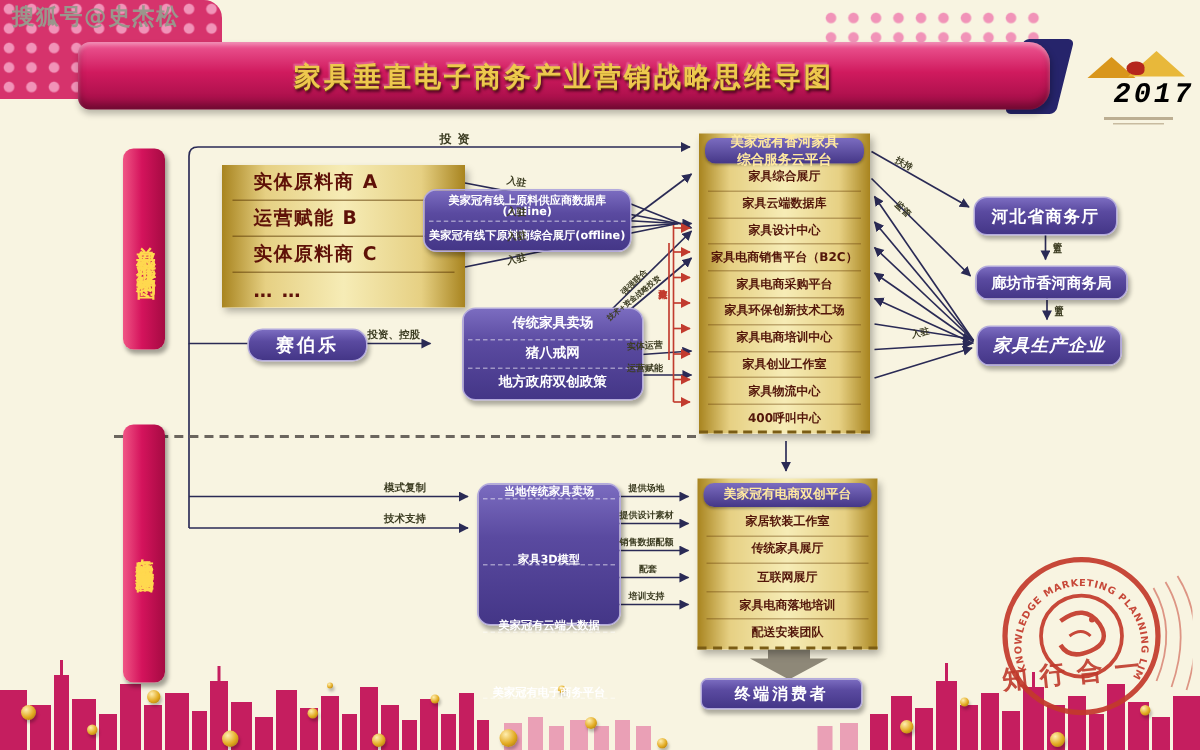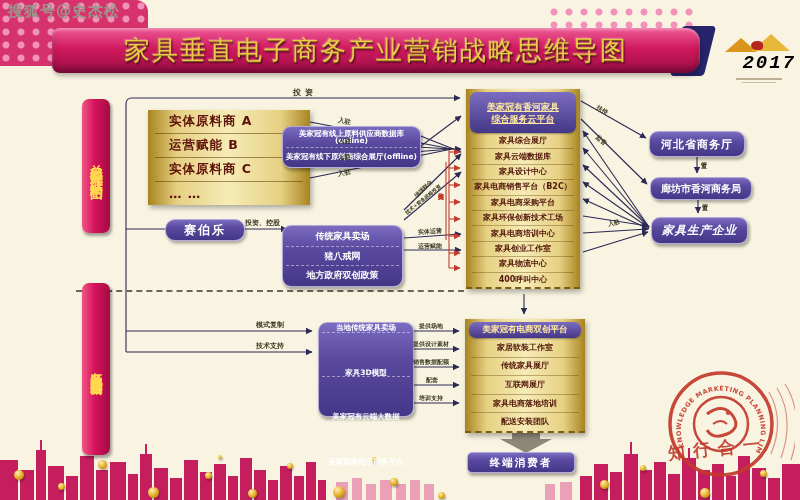--- a/index.html
+++ b/index.html
@@ -47,21 +47,21 @@
 
 <div id="stage">
 
   <div class="abs dots" style="left:0;top:10;width:148px;height:66px;background-color:#d6336c;border-radius:0 12px 12px 0;z-index:1;"></div>
   <div class="abs dots" style="left:548;left:548px;top:6px;width:152px;height:28px;z-index:1;"></div>
   <div class="abs" style="left:676px;top:26px;width:34px;height:50px;background:#26246b;transform:skewX(-14deg);border-radius:4px;z-index:1;"></div>
   <div class="abs" style="left:52px;top:28px;width:648px;height:45px;border-radius:8px 14px 14px 8px;z-index:2;
               background:linear-gradient(180deg,#ee5a95 0%,#d01a5e 45%,#9c0c44 100%);
               box-shadow:inset 0 2px 3px rgba(255,255,255,.35), inset 0 -4px 6px rgba(0,0,0,.3), 1px 3px 4px rgba(0,0,0,.25);
               display:flex;align-items:center;justify-content:center;">
-    <span style="font-size:26px;font-weight:400;letter-spacing:2px;color:#eec84e;
+    <span style="font-size:18px;font-weight:700;letter-spacing:2px;color:#eec84e;
                  text-shadow:0 1px 0 #7a5a10, 1px 2px 2px #42051a, -1px -1px 1px rgba(255,255,255,.25);">家具垂直电子商务产业营销战略思维导图</span>
   </div>
 
   <div class="abs" style="left:8px;top:2px;font-size:15px;color:#9a968c;letter-spacing:1px;z-index:6;font-weight:700;">搜狐号@史杰松</div>
 
   <div class="abs" style="left:722px;top:30px;width:74px;height:58px;z-index:2;">
     <div class="abs" style="left:3px;top:8px;width:0;height:0;border-left:16px solid transparent;border-right:16px solid transparent;border-bottom:14px solid #d9961b;"></div>
     <div class="abs" style="left:30px;top:4px;width:0;height:0;border-left:19px solid transparent;border-right:19px solid transparent;border-bottom:17px solid #e8b83a;"></div>
     <div class="abs" style="left:29px;top:11px;width:12px;height:9px;background:#b5271d;border-radius:60% 50% 40% 60%;"></div>
     <div class="abs" style="left:0;top:22px;width:74px;text-align:right;font-size:19px;font-weight:700;font-style:italic;
@@ -220,28 +220,28 @@
     <div class="srow">…  …</div>
   </div>
 
   <div class="abs pbox pstack" style="left:282px;top:126px;width:131px;height:38px;font-size:7.5px;">
     <div class="prow">美家冠有线上原料供应商数据库(online)</div>
     <div class="prow">美家冠有线下原料商综合展厅(offline)</div>
   </div>
 
   <div class="abs pbox" style="left:165px;top:219px;width:78px;height:20px;font-size:12px;letter-spacing:2px;border-radius:10px;">赛伯乐</div>
 
-  <div class="abs pbox pstack" style="left:282px;top:205px;width:113px;height:58px;font-size:9px;margin-top:20px;">
+  <div class="abs pbox pstack" style="left:308px;top:205px;width:113px;height:58px;font-size:9px;">
     <div class="prow">传统家具卖场</div>
     <div class="prow">猪八戒网</div>
     <div class="prow">地方政府双创政策</div>
   </div>
 
   <div class="abs goldbox" style="left:466px;top:89px;width:114px;height:198px;border-bottom:2px dashed #7a5c14;">
-    <div class="ghead" style="height:41px;font-size:9px;line-height:12px;text-decoration:underline;">
+    <div class="ghead" style="height:17px;font-size:9px;line-height:12px;">
       <span>美家冠有香河家具</span>
       <span>综合服务云平台</span>
     </div>
     <div class="grow">家具综合展厅</div>
     <div class="grow">家具云端数据库</div>
     <div class="grow">家具设计中心</div>
     <div class="grow">家具电商销售平台（B2C）</div>
     <div class="grow">家具电商采购平台</div>
     <div class="grow">家具环保创新技术工场</div>
     <div class="grow">家具电商培训中心</div>

